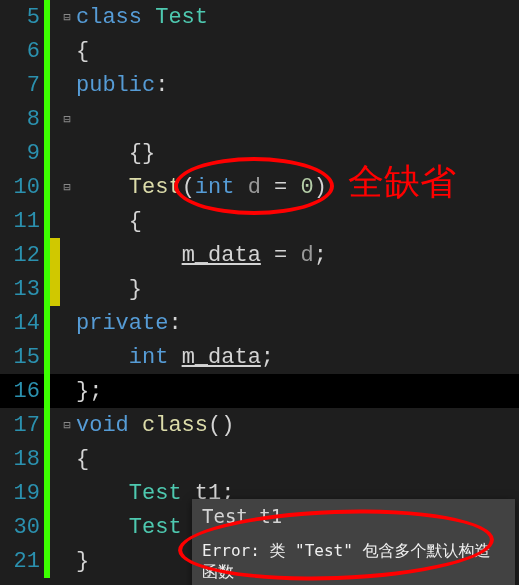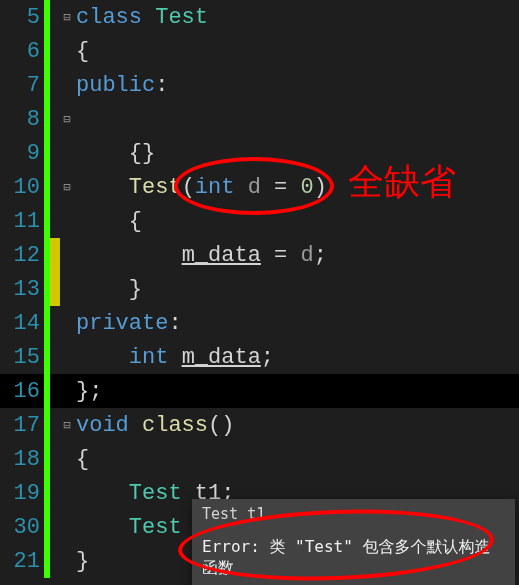--- a/index.html
+++ b/index.html
@@ -116,21 +116,21 @@
     color: #d4d4d4;
     font-family: Consolas, "SimSun", monospace;
     font-size: 16px;
     padding: 6px 10px 10px 10px;
     z-index: 10;
     box-shadow: 0 2px 8px rgba(0,0,0,0.5);
   }
   .tooltip .sig {
     color: #d4d4d4;
     margin-bottom: 14px;
-    font-size: 15px;
+    font-size: 19px;
   }
   .tooltip .err {
     color: #f0f0f0;
   }
   .highlight-line {
     background: #000000;
   }
 </style>
 </head>
 <body>

